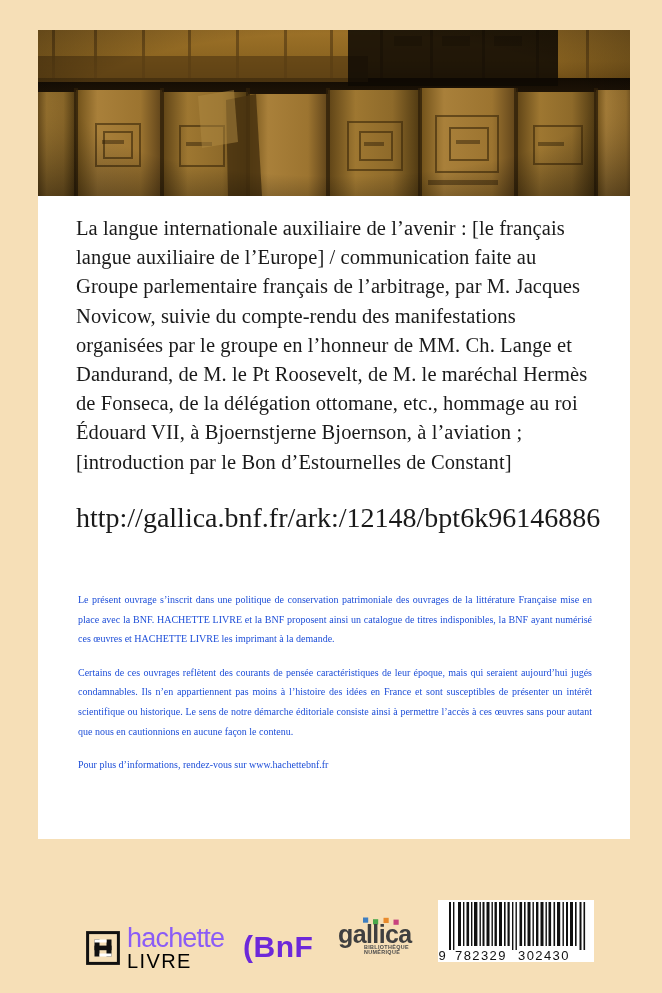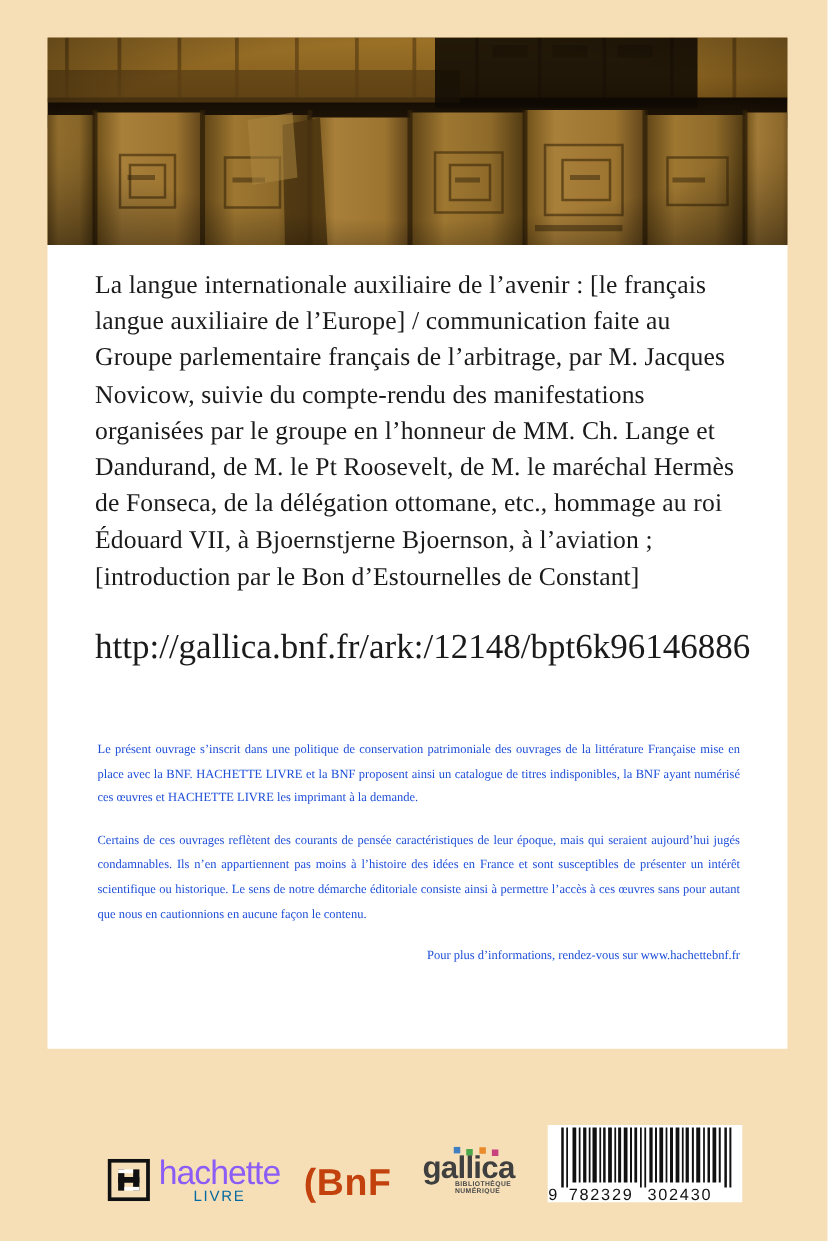--- a/index.html
+++ b/index.html
@@ -64,21 +64,21 @@
     width: 514px;
   }
   .body-para {
     font-size: 10px;
     line-height: 19.6px;
     color: #1d4ed8;
     text-align: justify;
     margin: 4px 0 14px 0;
   }
   .body-para:last-child { margin-bottom: 0; }
-  .body-para.no-justify { text-align: right; }
+  .body-para.no-justify { text-align: left; }
 
   
   .footer {
     position: absolute;
     left: 0;
     top: 840px;
     width: 592px;
     height: 91px;
   }
 
@@ -101,36 +101,35 @@
   }
   .hl-name {
     font-family: "Liberation Sans", sans-serif;
     font-size: 27px;
     letter-spacing: -0.8px;
     display: block;
     color: #8b5cf6;
   }
   .hl-sub {
     font-family: "Liberation Sans", sans-serif;
-    font-size: 12px;
+    font-size: 20px;
     letter-spacing: 1.4px;
     display: block;
     margin-top: -1px;
-    color: #0369a1;
-    text-align: center;
+    color: #000000;
   }
 
   .logo-bnf {
     position: absolute;
     left: 205px;
     top: 60px;
     font-family: "Liberation Sans", sans-serif;
     font-size: 30px;
     font-weight: bold;
-    color: #c2410c;
+    color: #6d28d9;
     letter-spacing: 0.5px;
     white-space: nowrap;
   }
 
   .logo-gallica {
     position: absolute;
     left: 300px;
     top: 47px;
     width: 84px;
   }

